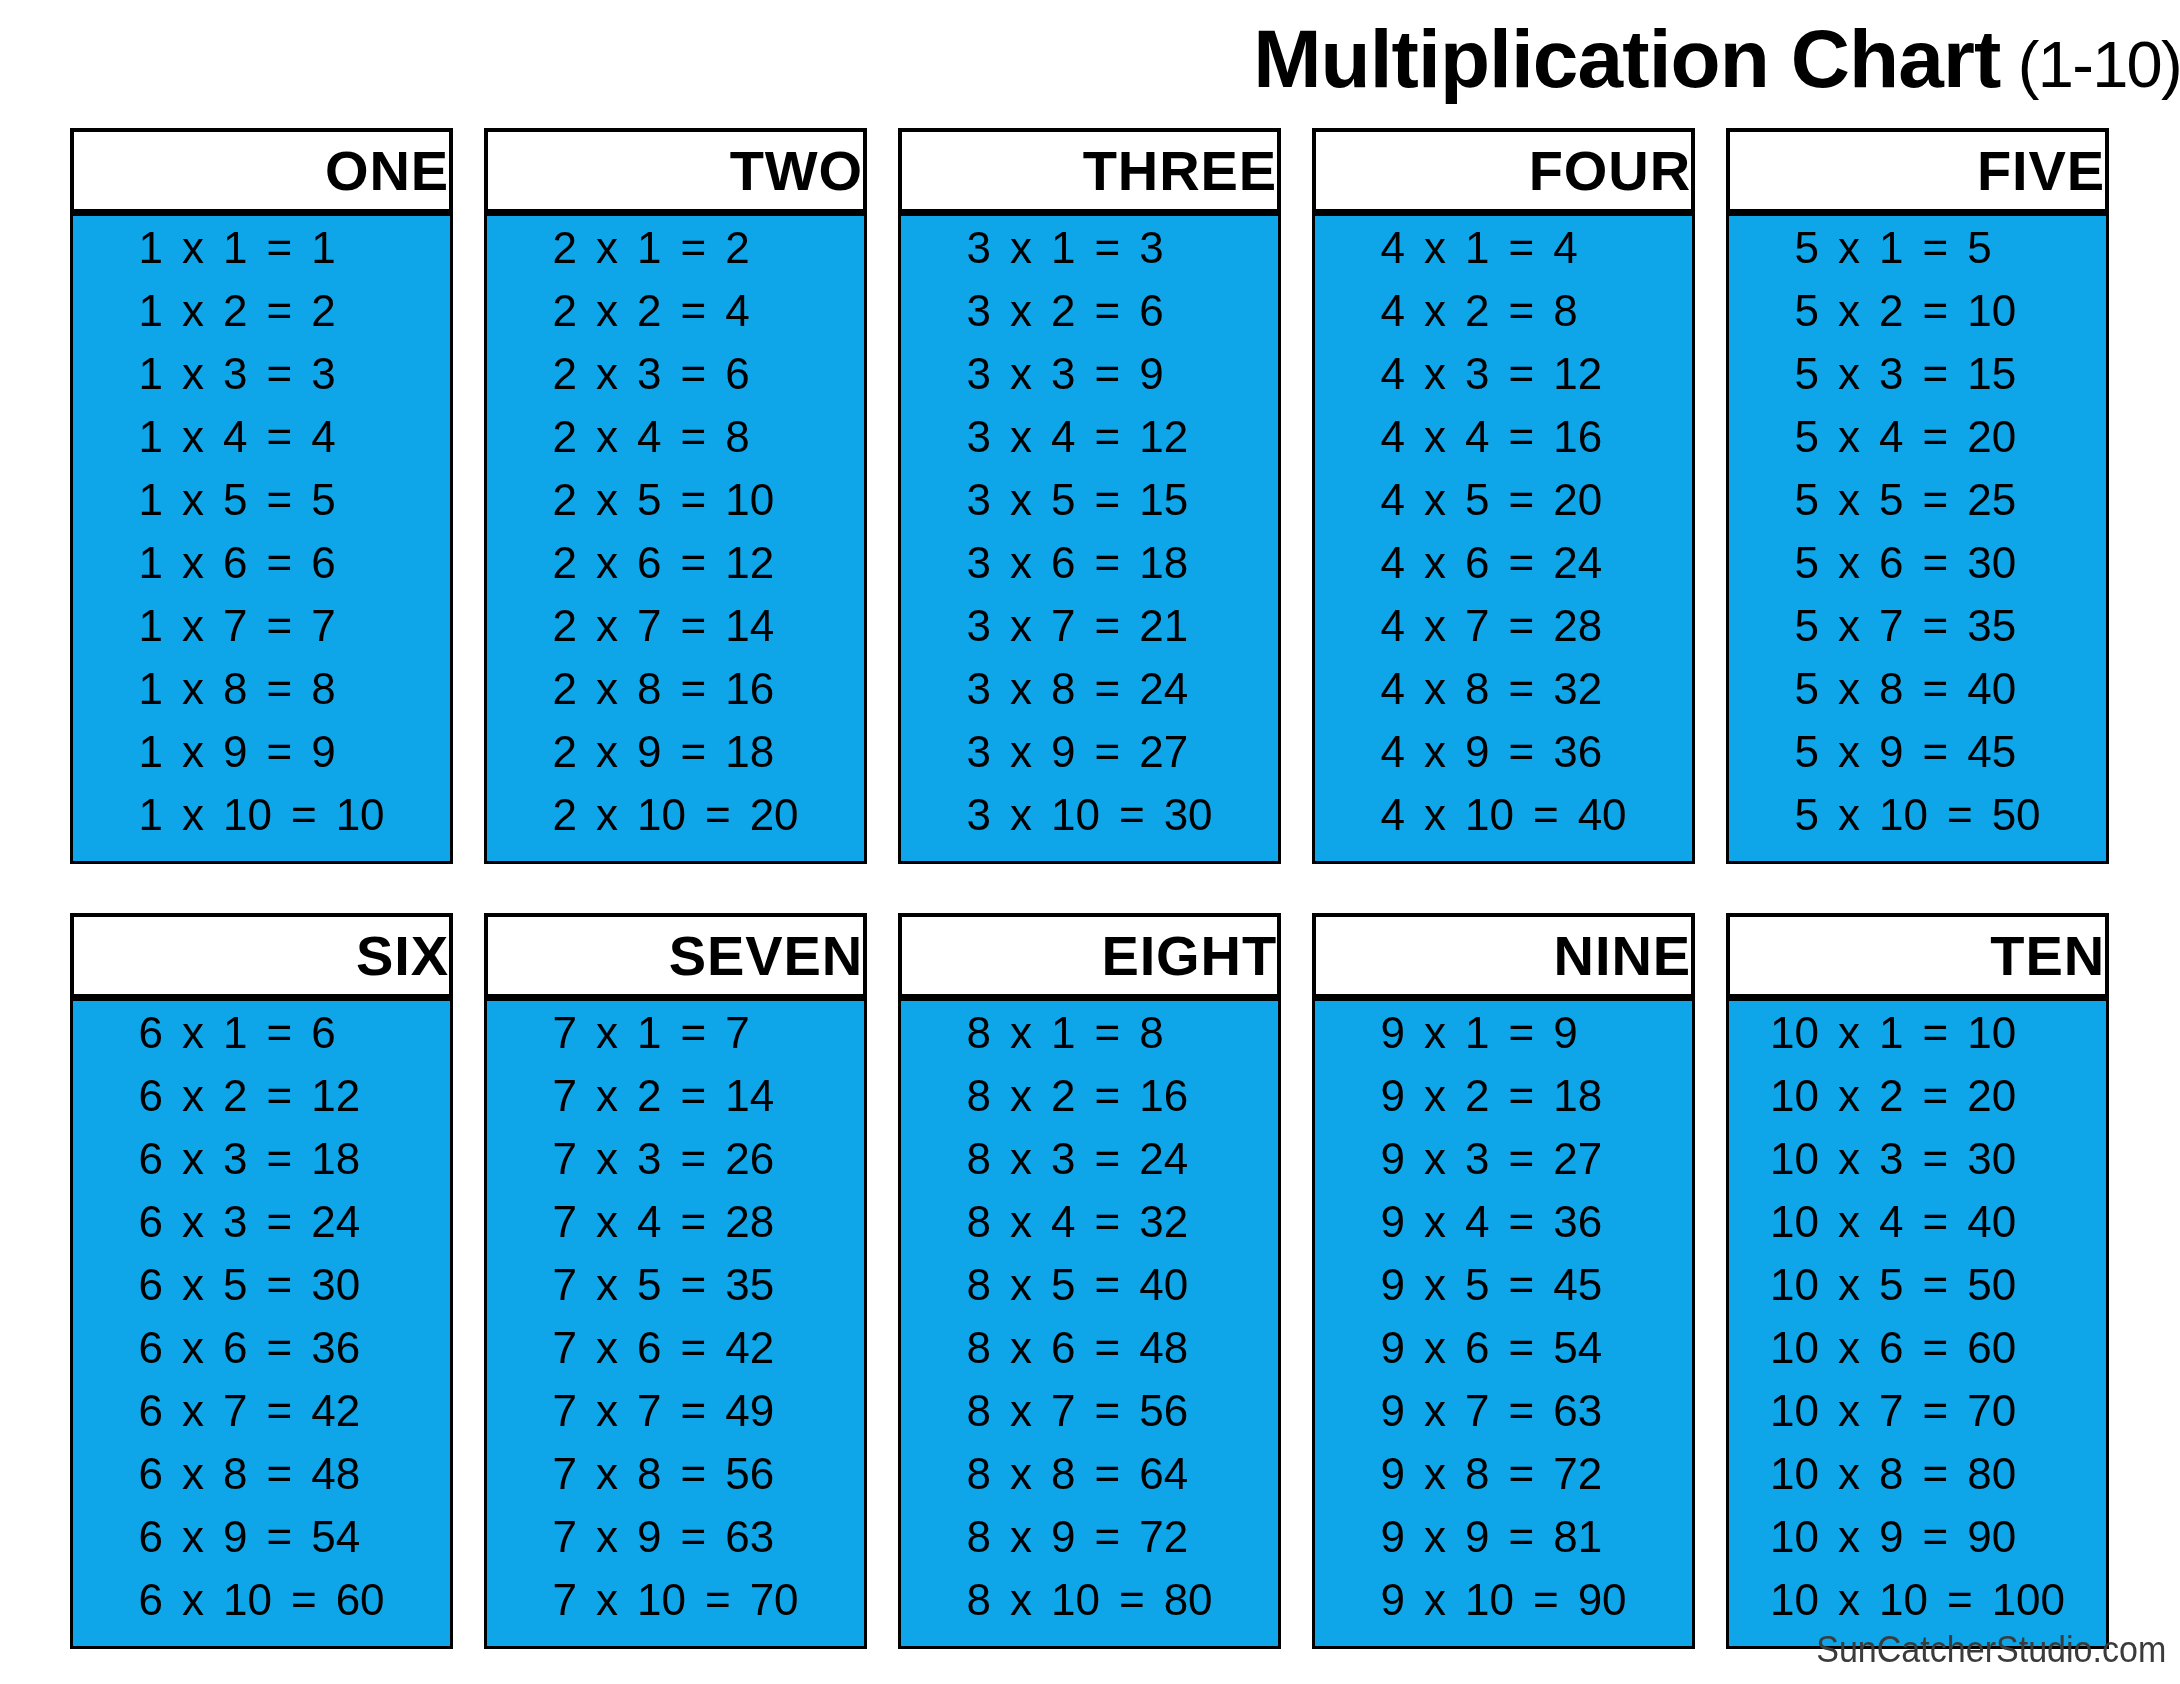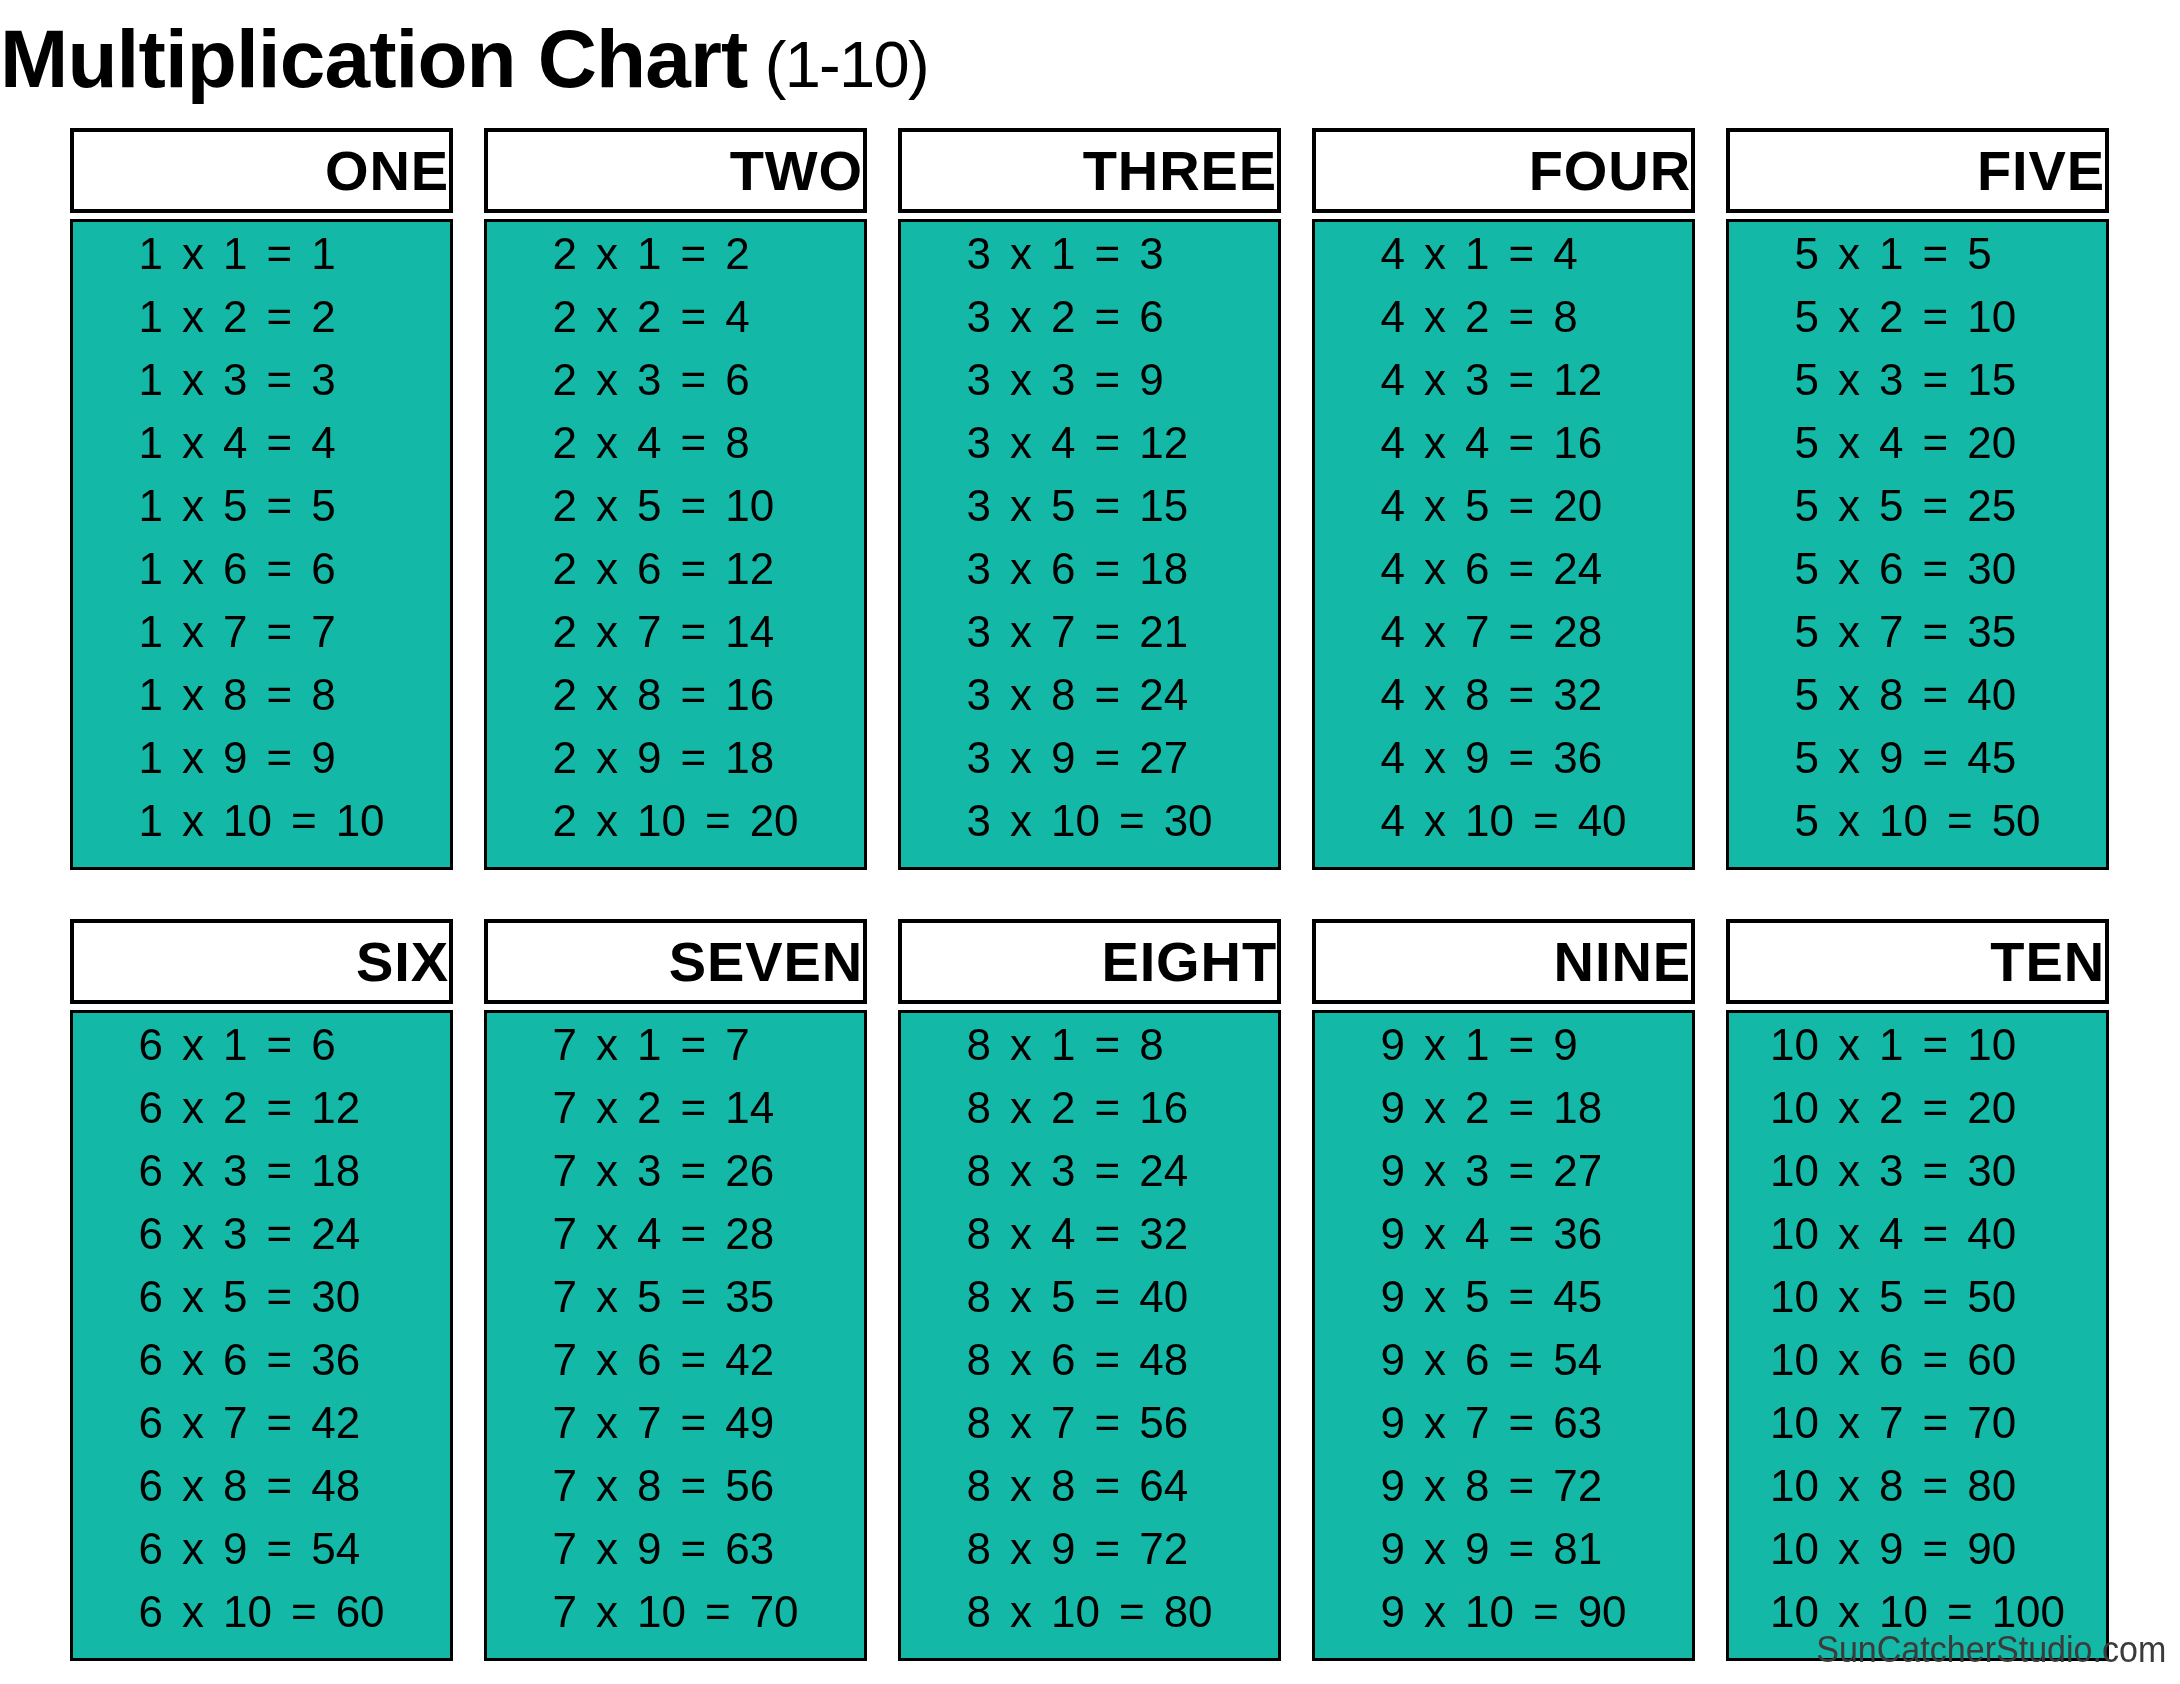--- a/index.html
+++ b/index.html
@@ -10,21 +10,21 @@
     background:#ffffff;
     font-family:"Liberation Sans",sans-serif;
     color:#000;
     overflow:hidden;
   }
   .title{
     position:absolute;
     top:12px;
     left:0;
     width:100%;
-    text-align:left;
+    text-align:right;
     white-space:nowrap;
   }
   .title-main{
     font-size:82px;
     font-weight:900;
     letter-spacing:-0.9px;
   }
   .title-suffix{
     font-size:65px;
     font-weight:400;
@@ -50,25 +50,25 @@
     justify-content:flex-end;
     background:#fff;
   }
   .card-title{
     font-size:56px;
     font-weight:700;
     letter-spacing:0.9px;
   }
   .card-body{
     box-sizing:border-box;
-    margin-top:6px;
+    margin-top:0;
     height:651px;
     border:3.4px solid #000;
     text-align:center;
-    background:#14b8a6;
+    background:#0ea5e9;
   }
   .eq-block{
     display:inline-block;
     text-align:left;
   }
   .eq-row{
     font-size:44px;
     line-height:63px;
     white-space:pre;
     word-spacing:6.8px;

